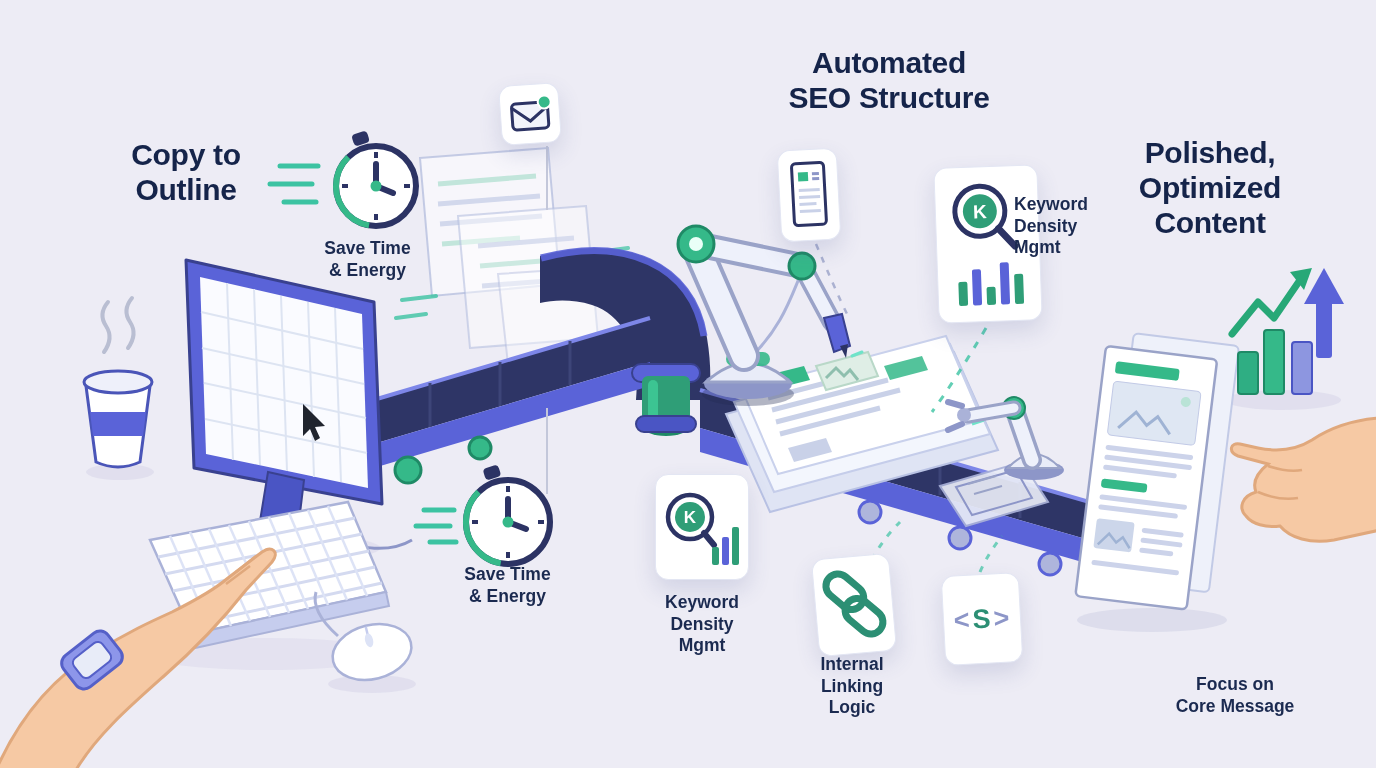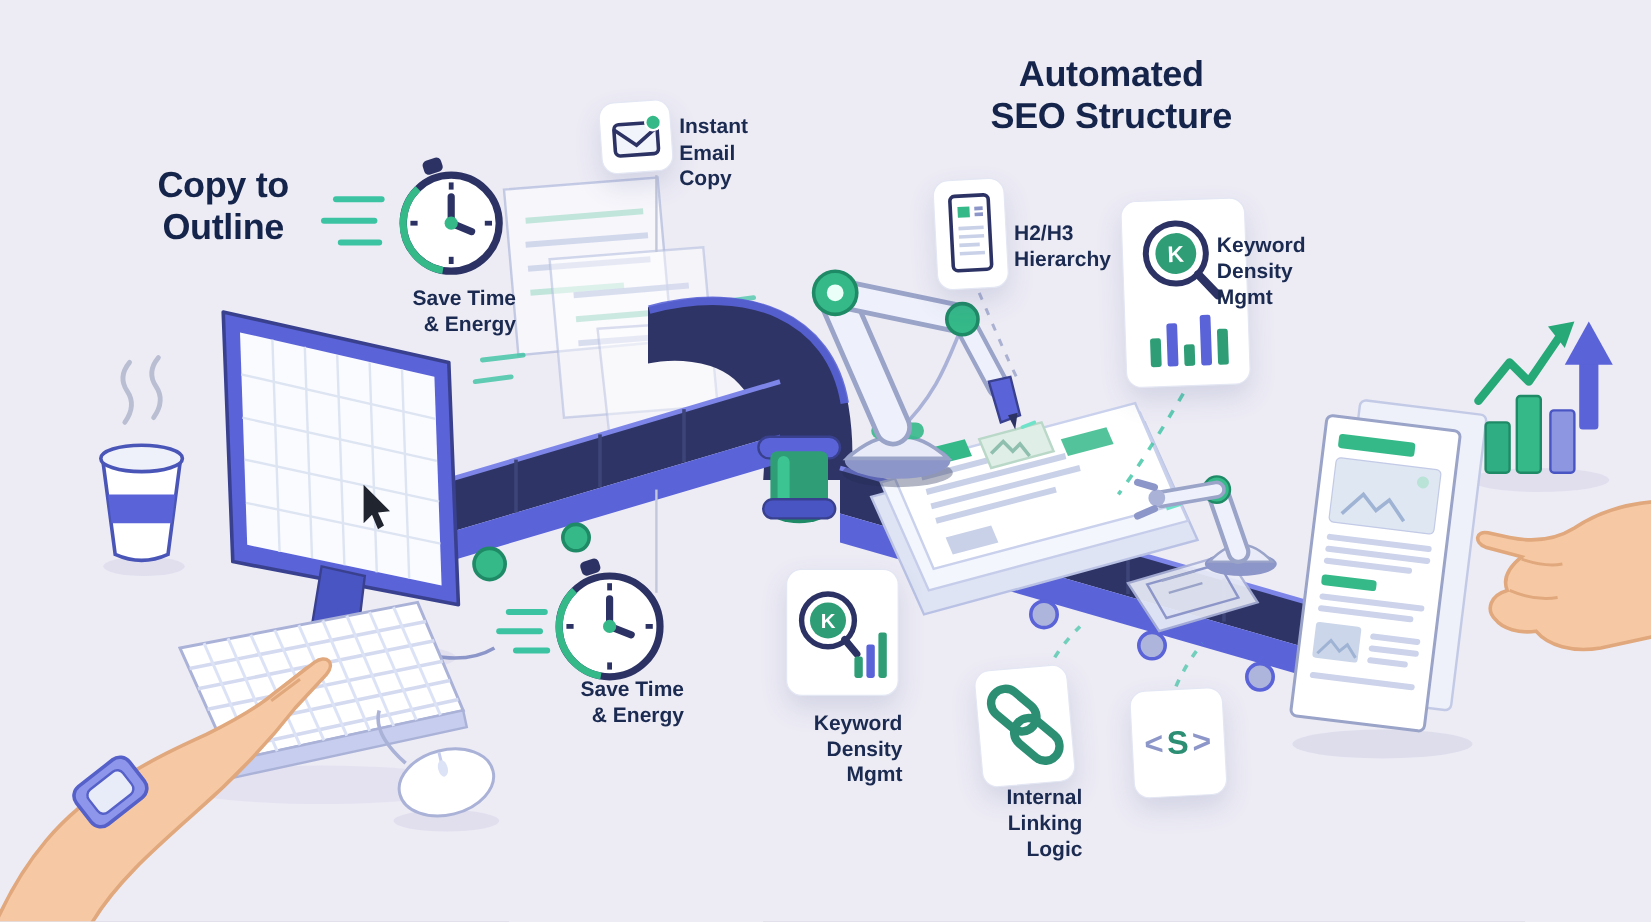--- a/index.html
+++ b/index.html
@@ -8,21 +8,21 @@
     background:#edecf5;
     font-family:"Liberation Sans",sans-serif;
   }
   .scene svg.base{position:absolute;left:0;top:0;}
   .heading{
     position:absolute;color:#15244a;font-weight:800;font-size:30px;
     line-height:1.16;text-align:center;white-space:pre-line;letter-spacing:-.3px;
   }
   .label{
     position:absolute;color:#1b2a50;font-weight:700;font-size:17.5px;
-    line-height:1.24;text-align:right;white-space:pre-line;
+    line-height:1.24;text-align:center;white-space:pre-line;
   }
   .label.left{text-align:left;}
   .card{
     position:absolute;background:#ffffff;border:1px solid #e3e6f3;border-radius:13px;
     box-shadow:0 10px 22px rgba(70,78,140,.16);
   }
   .card svg{display:block;}
   .schema-glyph{
     width:100%;height:100%;display:flex;align-items:center;justify-content:center;
     font-weight:800;font-size:27px;color:#8d96c8;letter-spacing:1px;
@@ -373,44 +373,44 @@
   <div class="schema-glyph">
     <span>&lt;</span>
         <span class="s">S</span>
         <span>&gt;</span>
   </div>
 </div>
 
 <div class="heading" style="left:96px;top:138px;width:180px;">Copy to
 Outline</div>
 
-<div class="heading" style="left:781px;top:46px;width:290px;">Automated
+<div class="heading" style="left:744px;top:46px;width:290px;">Automated
 SEO Structure</div>
 
+<div class="heading" style="left:1110px;top:136px;width:200px;">Polished,
+Optimized
+Content</div>
 
 <div class="label" style="left:305px;top:238px;width:125px;">Save Time
 &amp; Energy</div>
 
-<div class="label left" style="left:566px;top:95px;width:90px;">Instant
-Email
-Copy</div>
-
-<div class="label left" style="left:845px;top:184px;width:100px;">H2/H3
-Hierarchy</div>
+
 
 <div class="label left" style="left:1014px;top:194px;width:95px;">Keyword
 Density
 Mgmt</div>
 
 <div class="label" style="left:445px;top:564px;width:125px;">Save Time
 &amp; Energy</div>
 
 <div class="label" style="left:652px;top:592px;width:100px;">Keyword
 Density
 Mgmt</div>
 
 <div class="label" style="left:802px;top:654px;width:100px;">Internal
 Linking
 Logic</div>
 
 
+<div class="label" style="left:1155px;top:674px;width:160px;">Focus on
+Core Message</div>
 
 </div>
 
 </body></html>

